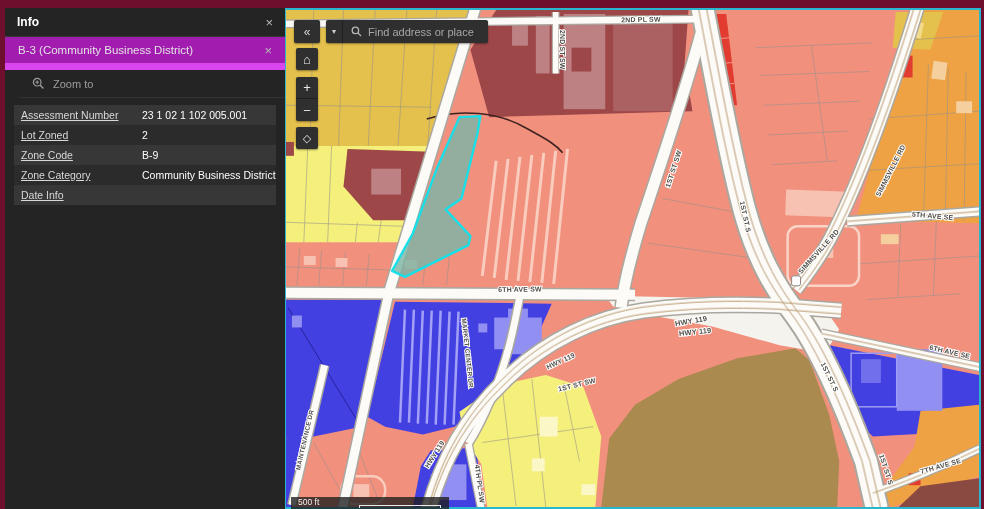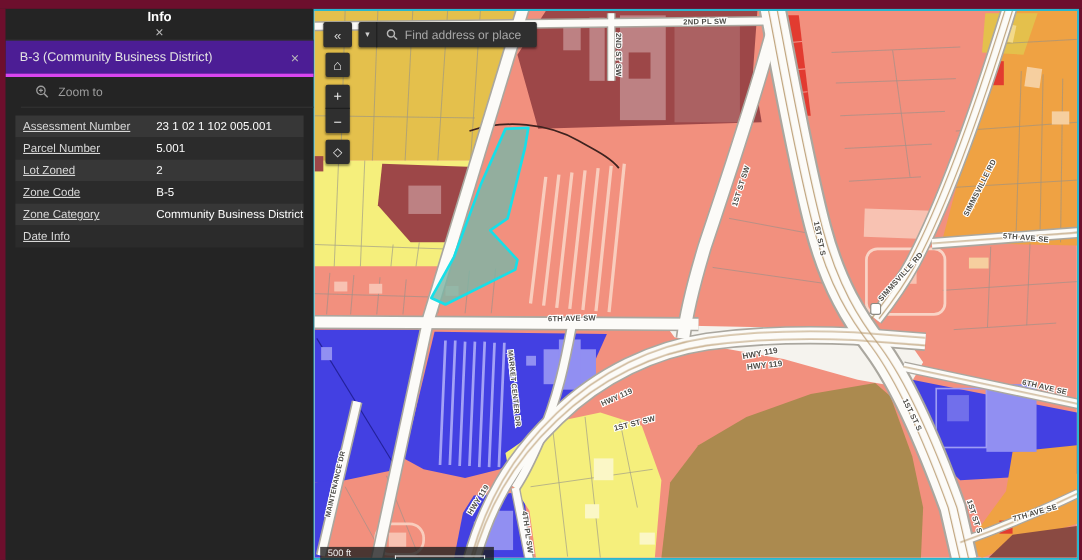--- a/index.html
+++ b/index.html
@@ -12,25 +12,25 @@
   }
   *{margin:0;padding:0;box-sizing:border-box;font-family:"Liberation Sans",sans-serif;}
   body{width:984px;height:509px;position:relative;overflow:hidden;background:var(--panel-bg);}
   .topbar{position:absolute;left:0;top:0;width:984px;height:8px;background:var(--top-bar);z-index:30;}
   .leftstrip{position:absolute;left:0;top:8px;width:5px;height:501px;background:var(--top-bar);z-index:30;}
   .rightstrip{position:absolute;left:981px;top:8px;width:3px;height:501px;background:var(--top-bar);z-index:30;}
 
   
   .sidebar{position:absolute;left:5px;top:8px;width:280px;height:501px;background:var(--panel-bg);z-index:20;}
   .info-header{height:29px;display:flex;align-items:center;justify-content:space-between;
-    padding:0 12px;border-bottom:1px solid var(--panel-border);flex-direction:column;}
+    padding:0 12px;border-bottom:1px solid var(--panel-border);}
   .info-title{font-size:12px;font-weight:bold;color:#fff;}
   .close-x{color:#b9b9b9;font-size:13px;cursor:pointer;line-height:1;}
   .feature-header{height:33px;display:flex;align-items:center;justify-content:space-between;
-    padding:0 13px;background:#4c1d95;border-bottom:3px solid #d946ef;}
+    padding:0 13px;background:#a21caf;border-bottom:7px solid #d946ef;}
   .feature-title{font-size:11.5px;color:#e3e3e3;}
   .zoomto-row{height:28px;display:flex;align-items:center;gap:8px;padding:0 13px;
     border-bottom:1px solid #323232;color:#9d9d9d;font-size:11px;cursor:pointer;margin-left:14px;}
   .attr-table{margin:7px 9px 0 9px;}
   .attr-row{display:flex;height:20px;align-items:center;font-size:10.5px;}
   .attr-row:nth-child(odd){background:var(--panel-row-a);}
   .attr-row:nth-child(even){background:var(--panel-row-b);}
   .attr-label{width:128px;padding-left:7px;color:#d8d8d8;text-decoration:underline;}
   .attr-value{flex:1;color:#fdfdfd;}
 
@@ -98,30 +98,26 @@
       <line x1="8" y1="8" x2="11.4" y2="11.4" stroke="#9d9d9d" stroke-width="1.4"></line>
     </svg>
     <span>Zoom to</span>
   </div>
   <div class="attr-table">
     <div class="attr-row">
       <span class="attr-label">Assessment Number</span>
       <span class="attr-value">23 1 02 1 102 005.001</span>
     </div>
     <div class="attr-row">
-      <span class="attr-label">Parcel Number</span>
-      <span class="attr-value">5.001</span>
-    </div>
-    <div class="attr-row">
       <span class="attr-label">Lot Zoned</span>
       <span class="attr-value">2</span>
     </div>
     <div class="attr-row">
       <span class="attr-label">Zone Code</span>
-      <span class="attr-value">B-5</span>
+      <span class="attr-value">B-9</span>
     </div>
     <div class="attr-row">
       <span class="attr-label">Zone Category</span>
       <span class="attr-value">Community Business District</span>
     </div>
     <div class="attr-row">
       <span class="attr-label">Date Info</span>
       <span class="attr-value"></span>
     </div>
   </div>

